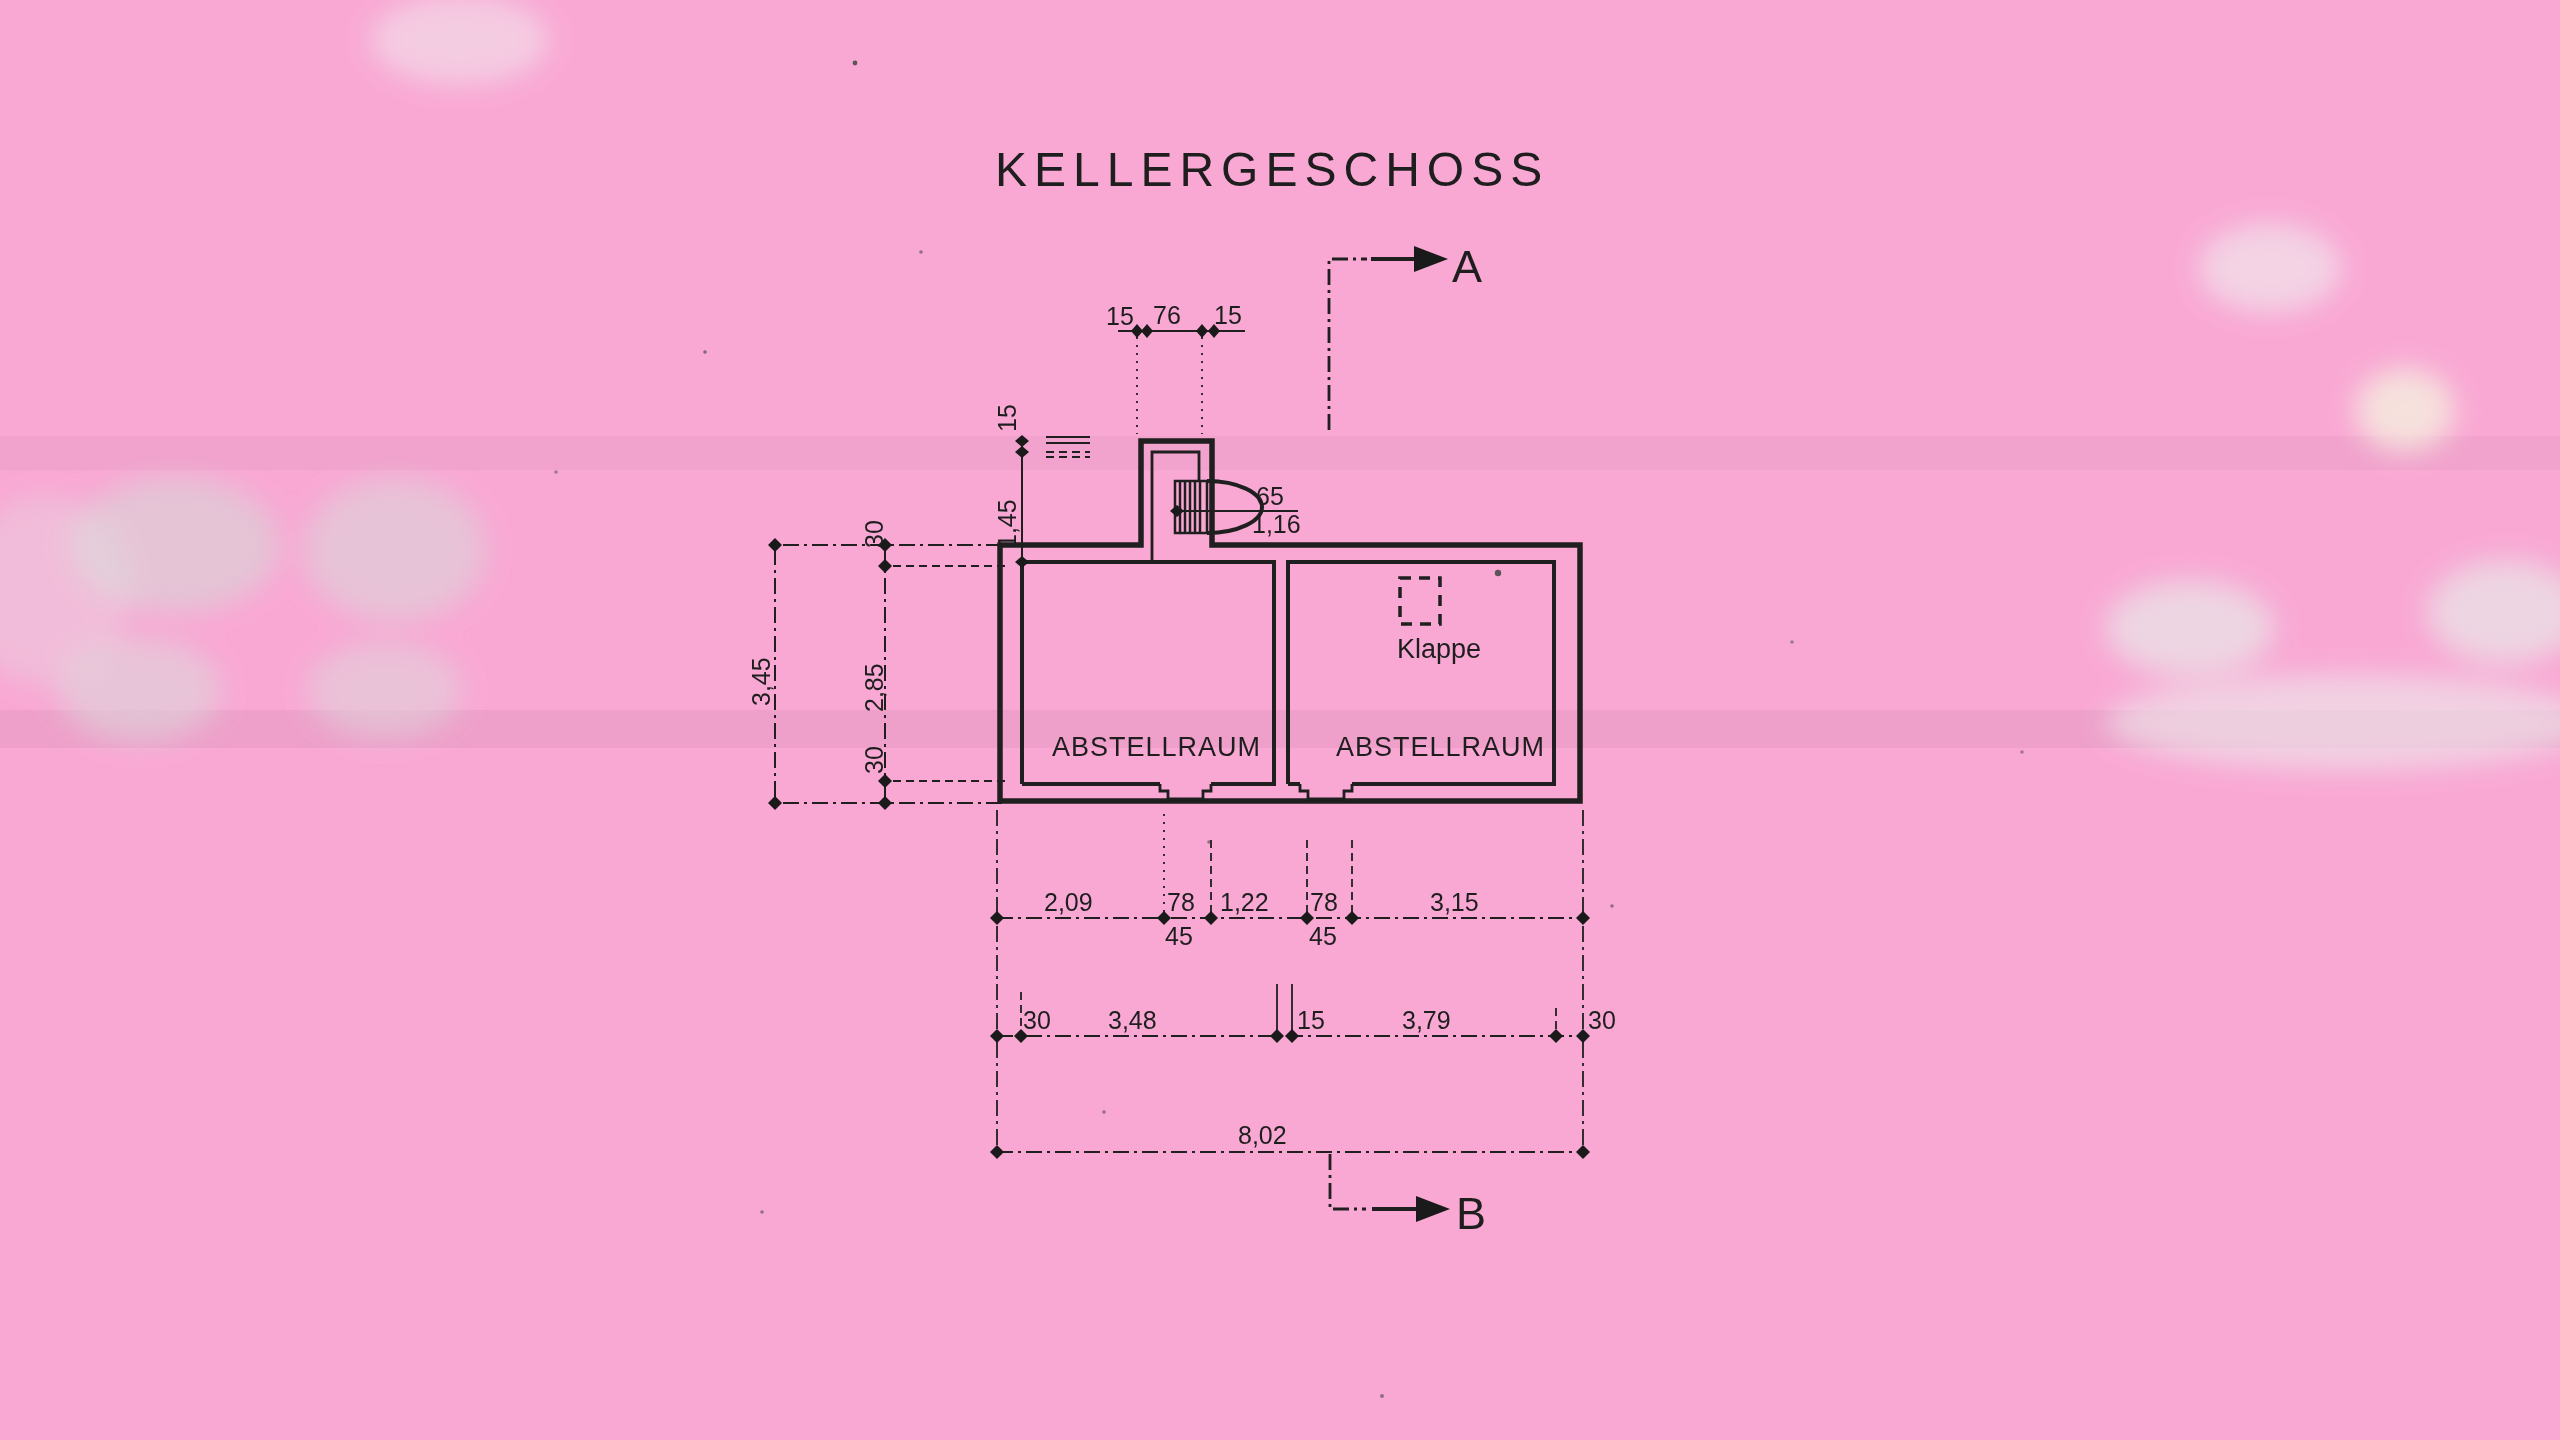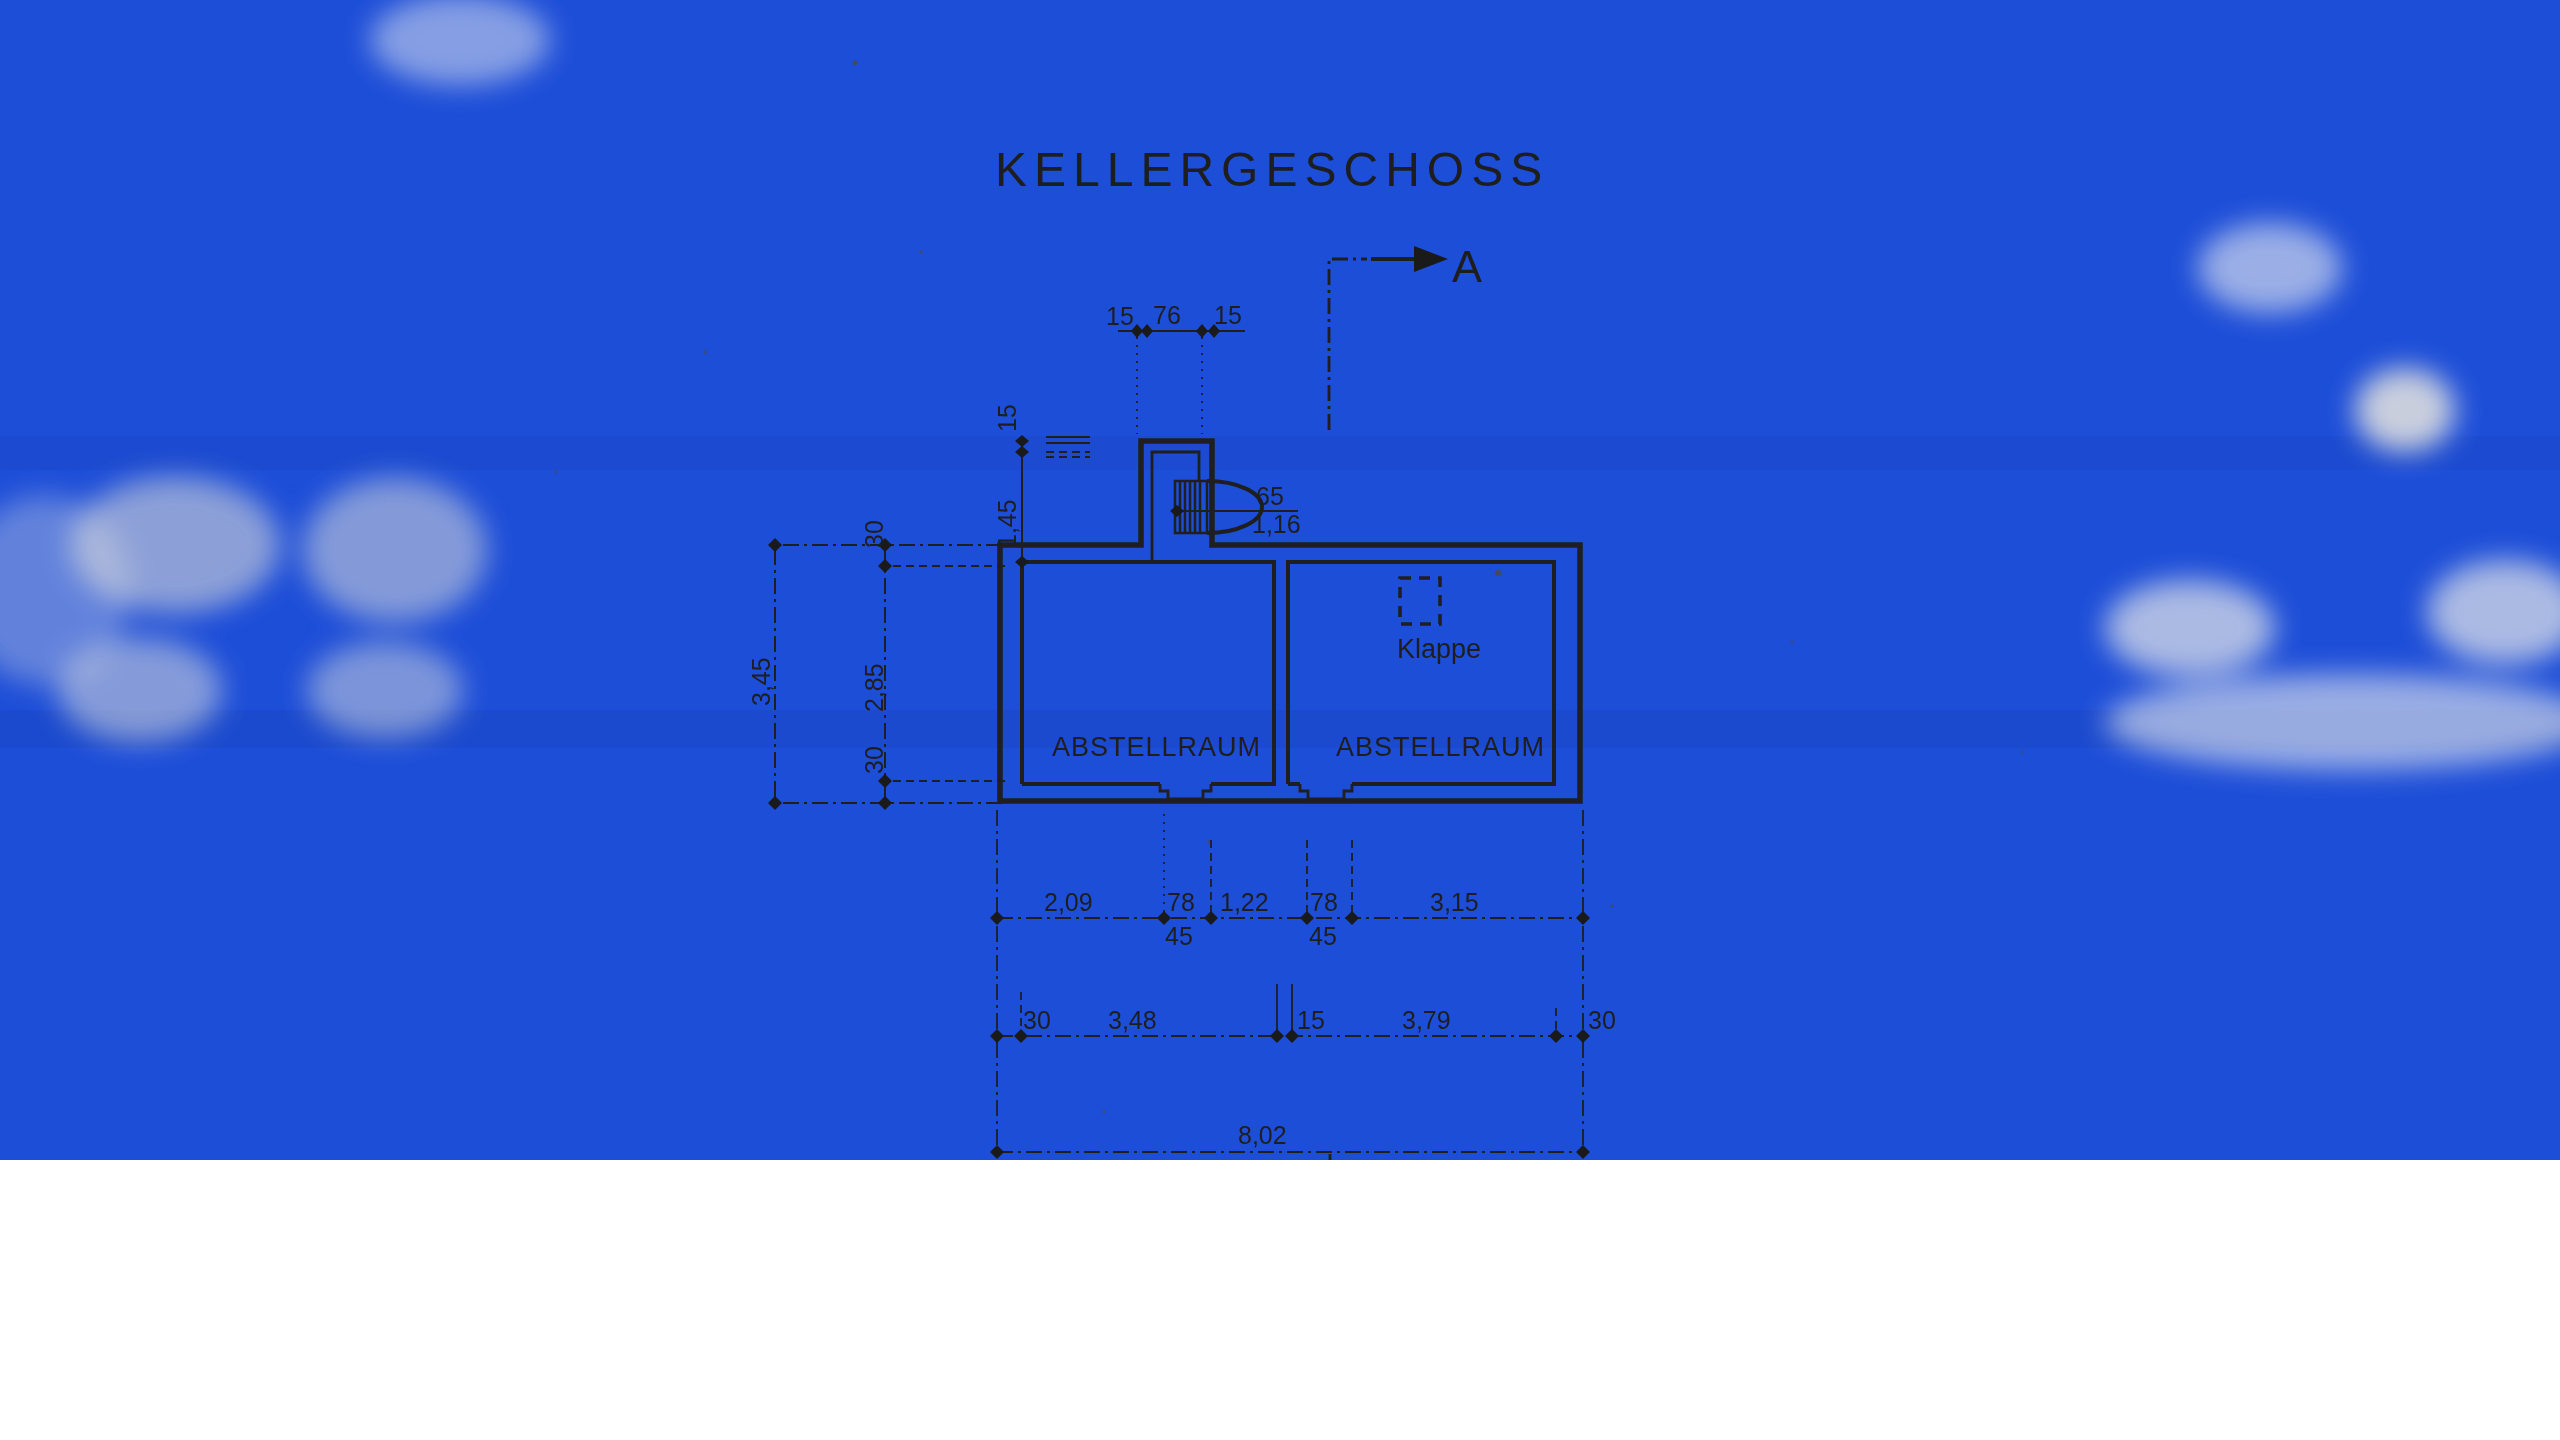--- a/index.html
+++ b/index.html
@@ -1,17 +1,17 @@
 <!DOCTYPE html>
 <html><head>
 <meta charset="utf-8">
 <style>
   html,body{margin:0;padding:0;background:#ffffff;}
   .screen{
-    position:relative;width:2560px;height:1160px;background:#1d4ed8;overflow:hidden;
+    position:relative;width:2560px;height:1440px;background:#f9a8d4;overflow:hidden;
     font-family:"Liberation Sans", sans-serif;
   }
   svg{display:block;}
   text{fill:#1e1e1e;font-family:"Liberation Sans", sans-serif;}
   .t-title{font-size:48px;letter-spacing:7px;}
   .t-dim{font-size:25px;}
   .t-room{font-size:27px;letter-spacing:1px;}
   .t-klappe{font-size:27px;}
   .t-section{font-size:45px;}
   .ln{stroke:#1f1f1f;fill:none;}

